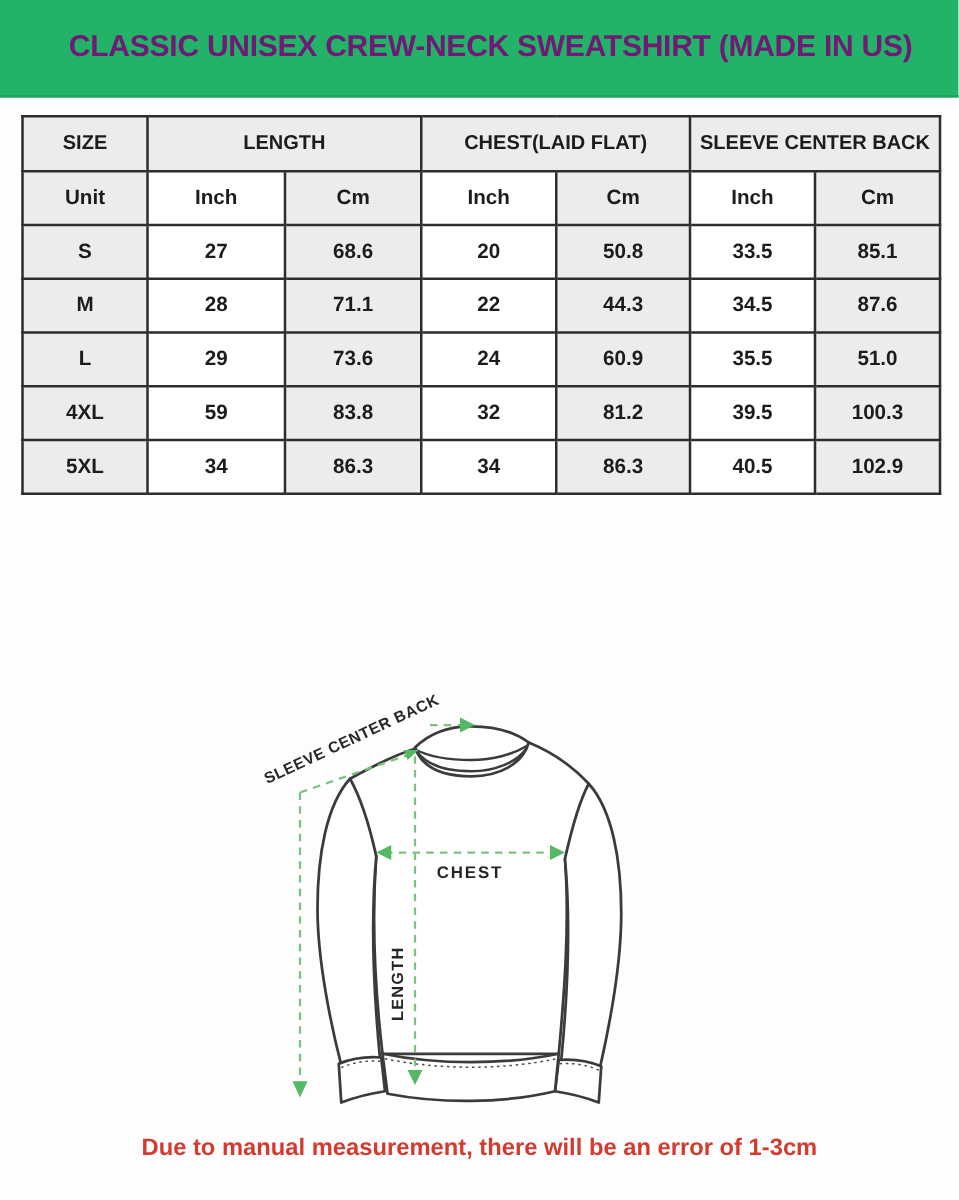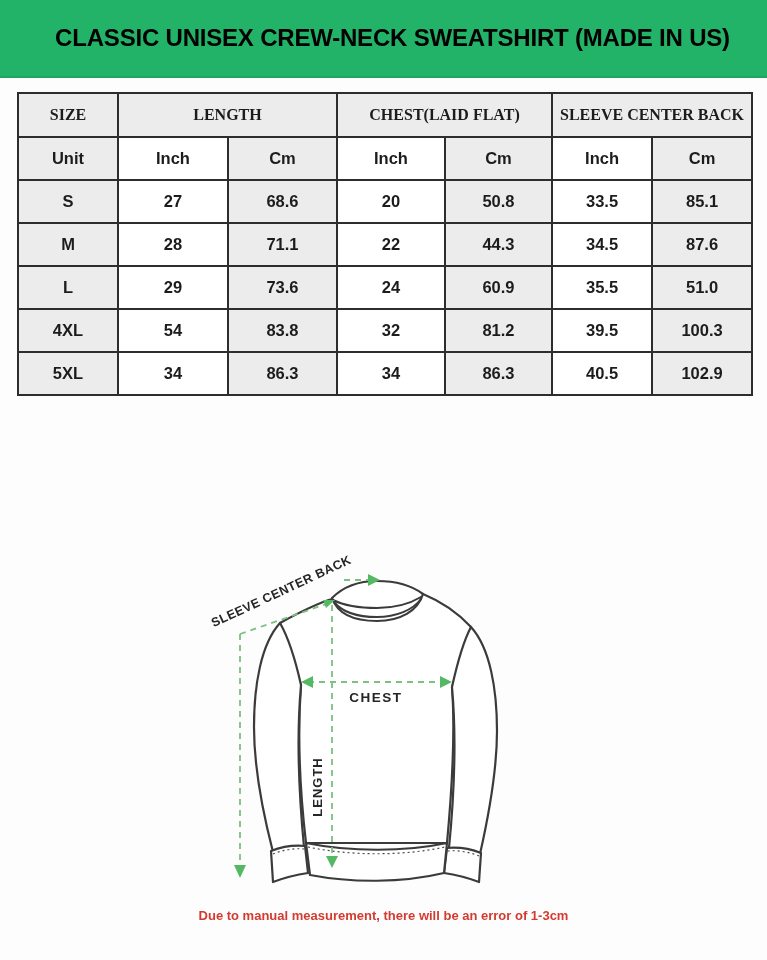--- a/index.html
+++ b/index.html
@@ -20,21 +20,21 @@
     top: 0; left: 0;
     width: 767px;
     height: 78px;
     background: #22b369;
     border-bottom: 2px solid #1ca65e;
     display: flex;
     align-items: center;
     justify-content: center;
   }
   .title-bar h1 {
-    color: #000000;
+    color: #701a75;
     font-size: 24px;
     font-weight: bold;
     letter-spacing: -0.2px;
     white-space: nowrap;
     margin-left: 18px;
   }
 
   
   .table-wrap {
     position: absolute;
@@ -54,21 +54,21 @@
     text-align: center;
     vertical-align: middle;
     font-weight: bold;
     font-size: 16.5px;
     color: #1c1c1c;
     height: 43px;
     padding: 0;
   }
   table.size-table tr > *:nth-child(odd)  { background: #ececec; }
   table.size-table tr > *:nth-child(even) { background: #ffffff; }
-  table.size-table tr.group-row th { background: #ececec; font-size: 16px; font-family: Liberation Serif, serif; }
+  table.size-table tr.group-row th { background: #ececec; font-size: 16px; }
 
   
   .diagram {
     position: absolute;
     top: 555px;
     left: 150px;
     width: 470px;
     height: 350px;
   }
   .garment { fill: #ffffff; stroke: #3b3b3b; stroke-width: 2.2; stroke-linejoin: round; stroke-linecap: round; }
@@ -83,21 +83,21 @@
   }
 
   
   .note {
     position: absolute;
     top: 908px;
     left: 0;
     width: 767px;
     text-align: center;
     color: #d43b30;
-    font-size: 13px;
+    font-size: 19px;
     font-weight: bold;
   }
 </style>
 </head>
 <body>
 
 <div class="page">
 
   <div class="title-bar">
     <h1>CLASSIC UNISEX CREW-NECK SWEATSHIRT (MADE IN US)</h1>
@@ -154,21 +154,21 @@
             <td>L</td>
             <td>29</td>
             <td>73.6</td>
             <td>24</td>
             <td>60.9</td>
             <td>35.5</td>
             <td>51.0</td>
           </tr>
           <tr>
             <td>4XL</td>
-            <td>54</td>
+            <td>59</td>
             <td>83.8</td>
             <td>32</td>
             <td>81.2</td>
             <td>39.5</td>
             <td>100.3</td>
           </tr>
           <tr>
             <td>5XL</td>
             <td>34</td>
             <td>86.3</td>

